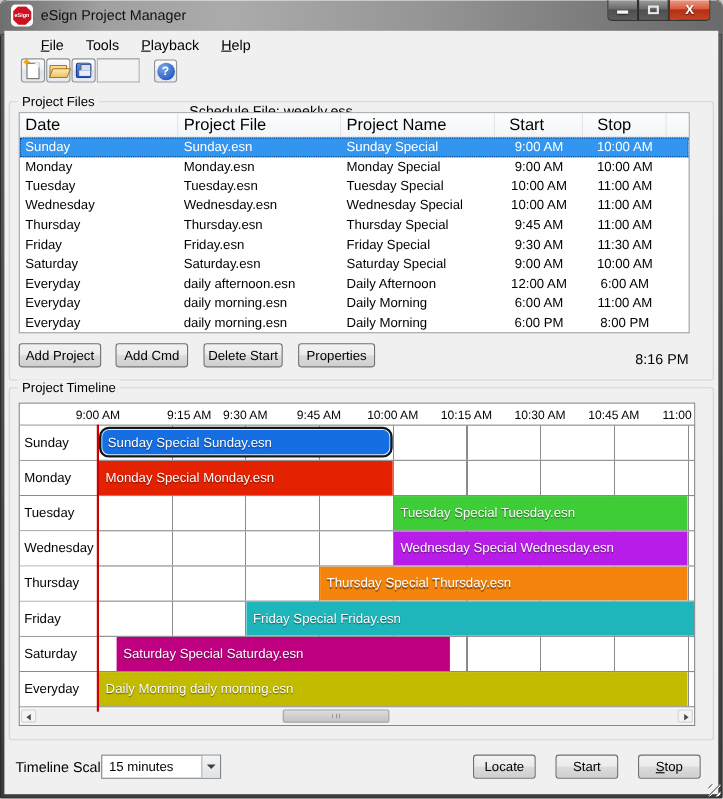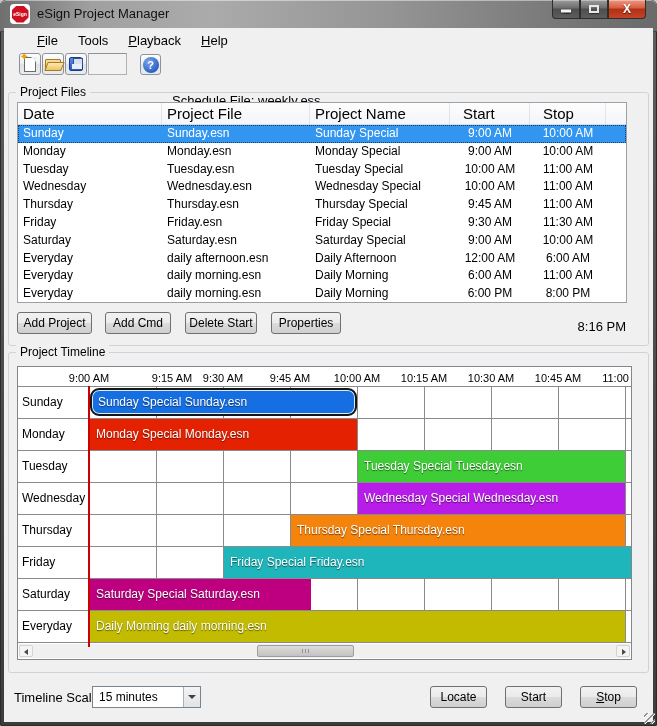--- a/index.html
+++ b/index.html
@@ -336,21 +336,21 @@
   </div>
             <div class="tl-row">
     <div class="tl-label">Friday</div>
     <div class="tl-track">
                 <div class="tl-bar" style="left: 134px; width: 535px; background: rgb(30, 182, 187);">Friday Special Friday.esn</div>
               </div>
   </div>
             <div class="tl-row">
     <div class="tl-label">Saturday</div>
     <div class="tl-track">
-                <div class="tl-bar" style="left: 0px; width: 221px; background: rgb(190, 0, 128);">Saturday Special Saturday.esn</div>
+                <div class="tl-bar" style="left: 16px; width: 303px; background: rgb(190, 0, 128);">Saturday Special Saturday.esn</div>
               </div>
   </div>
             <div class="tl-row">
     <div class="tl-label">Everyday</div>
     <div class="tl-track">
                 <div class="tl-bar" style="left: 0px; width: 535px; background: rgb(194, 187, 0);">Daily Morning daily morning.esn</div>
               </div>
   </div>
           </div>
         <div class="playhead" id="playhead" style="background: rgb(204, 0, 0);"></div>

